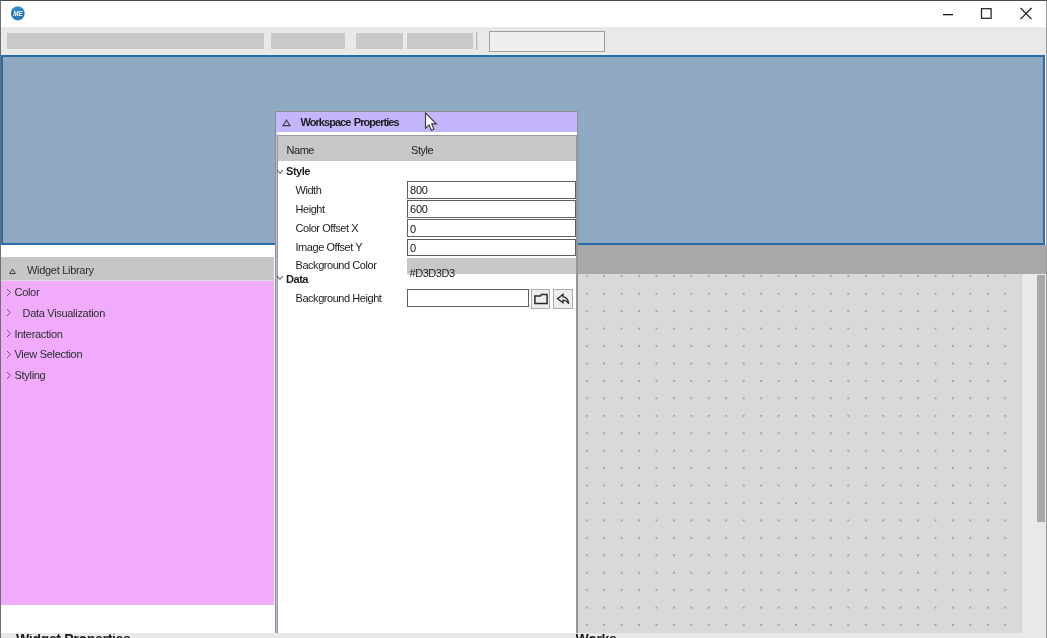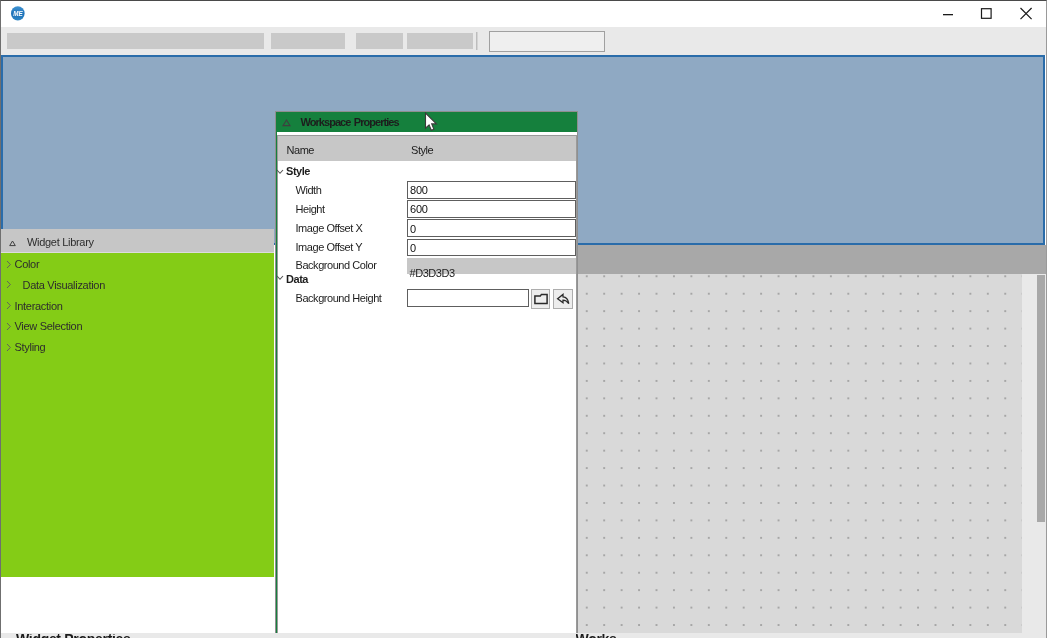--- a/index.html
+++ b/index.html
@@ -16,28 +16,28 @@
   #combo { position:absolute; left:488px; top:4px; width:116px; height:20.5px; background:#efefef; border:1px solid #a0a0a0; }
   
   #blue { position:absolute; left:0px; top:54px; width:1044px; height:190px; background:#8fa9c3; border:2.5px solid #2a6caa; border-left-width:2px; }
   
   #canvhead { position:absolute; left:274px; top:244px; width:771px; height:29px; background:#a8a8a8; }
   #canvas { position:absolute; left:274px; top:273px; width:747px; height:359.5px; background:#d9d9d9;
             background-image:radial-gradient(circle, #a6a6a6 0.8px, rgba(0,0,0,0) 1.1px);
             background-size:17.45px 17.45px; background-position:6.6px 11px; }
   #vtrack { position:absolute; left:1021px; top:273px; width:24px; height:359.5px; background:#e9e9e9; }
   #vthumb { position:absolute; left:1036px; top:274px; width:8px; height:247px; background:#a8a8a8; }
-  #left { position:absolute; left:0px; top:228px; width:273px; height:348px; background:#84cc16; }
+  #left { position:absolute; left:0px; top:256px; width:273px; height:348px; background:#f0abfc; }
   #lefthead { position:absolute; left:0; top:0; width:273px; height:23.5px; background:#c6c6c6; border-bottom:1px solid #dcdcdc; }
   .treetxt { position:absolute; left:13.5px; font-size:11px; color:#2d2d2d; letter-spacing:-0.3px; white-space:nowrap; }
   #bottomstrip { position:absolute; left:0px; top:632px; width:1045px; height:6px; background:#e9e9e9; }
   .botfrag { position:absolute; top:1.4px; height:4.6px; overflow:hidden; font-weight:bold; font-size:14px; color:#1c1c1c; letter-spacing:-0.3px; white-space:nowrap; }
   .botfrag span { position:relative; top:-3.3px; display:block; }
   
-  #prop { position:absolute; left:274px; top:110px; width:303px; height:523px; background:#15803d; border:1px solid #8f8f8f; border-bottom:none; }
+  #prop { position:absolute; left:274px; top:110px; width:303px; height:523px; background:#c4b5fd; border:1px solid #8f8f8f; border-bottom:none; }
   #propbody { position:absolute; left:1px; top:20px; width:300px; height:501px; background:#ffffff; }
   #proptable { position:absolute; left:1px; top:23px; width:300px; height:499px; border:1px solid #9a9a9a; border-bottom:none; background:#fff; }
   #nvhead { position:absolute; left:0; top:0; width:298px; height:25px; background:#c7c7c7; }
   .lbl { position:absolute; font-size:11px; color:#1d1d1d; letter-spacing:-0.45px; white-space:nowrap; }
   .grp { font-weight:bold; }
   .inp { position:absolute; left:128.5px; width:169.5px; height:17.5px; background:#fff; border:1px solid #5e5e5e; font-size:11px; font-family:"Liberation Sans", sans-serif; color:#111; padding:1px 0 0 2.5px; letter-spacing:-0.2px; }
   .btn { position:absolute; background:#ededed; border:1px solid #adadad; }
   svg { display:block; }
 </style>
 </head>
@@ -125,21 +125,21 @@
       <svg class="abs" style="left:-2.2px; top:32.5px;" width="8" height="6" viewBox="0 0 8 6">
           <path d="M1 1 L4 4.3 L7 1" fill="none" stroke="#555" stroke-width="1.1"></path>
         </svg>
       <div class="lbl grp" style="left:8px; top:29px;">Style</div>
 
       <input class="inp" style="top: 45px;" value="800">
       <div class="lbl" style="left:17.5px; top:48px;">Width</div>
       <input class="inp" style="top: 64.2px;" value="600">
       <div class="lbl" style="left:17.5px; top:67px;">Height</div>
       <input class="inp" style="top: 83.4px;" value="0">
-      <div class="lbl" style="left:17.5px; top:86px;">Image Offset X</div>
+      <div class="lbl" style="left:17.5px; top:86px;">Color Offset X</div>
       <input class="inp" style="top: 102.6px;" value="0">
       <div class="lbl" style="left:17.5px; top:105px;">Image Offset Y</div>
 
       <div class="abs" style="left:128.5px; top:122px; width:169.5px; height:15.8px; background:#c7c7c7;"></div>
       <div class="lbl" style="left:131.5px; top:123px;margin-top:8px;">#D3D3D3</div>
       <div class="lbl" style="left:17.5px; top:123px;">Background Color</div>
 
       <svg class="abs" style="left:-2.2px; top:139.3px;" width="8" height="6" viewBox="0 0 8 6">
           <path d="M1 1 L4 4.3 L7 1" fill="none" stroke="#555" stroke-width="1.1"></path>
         </svg>

